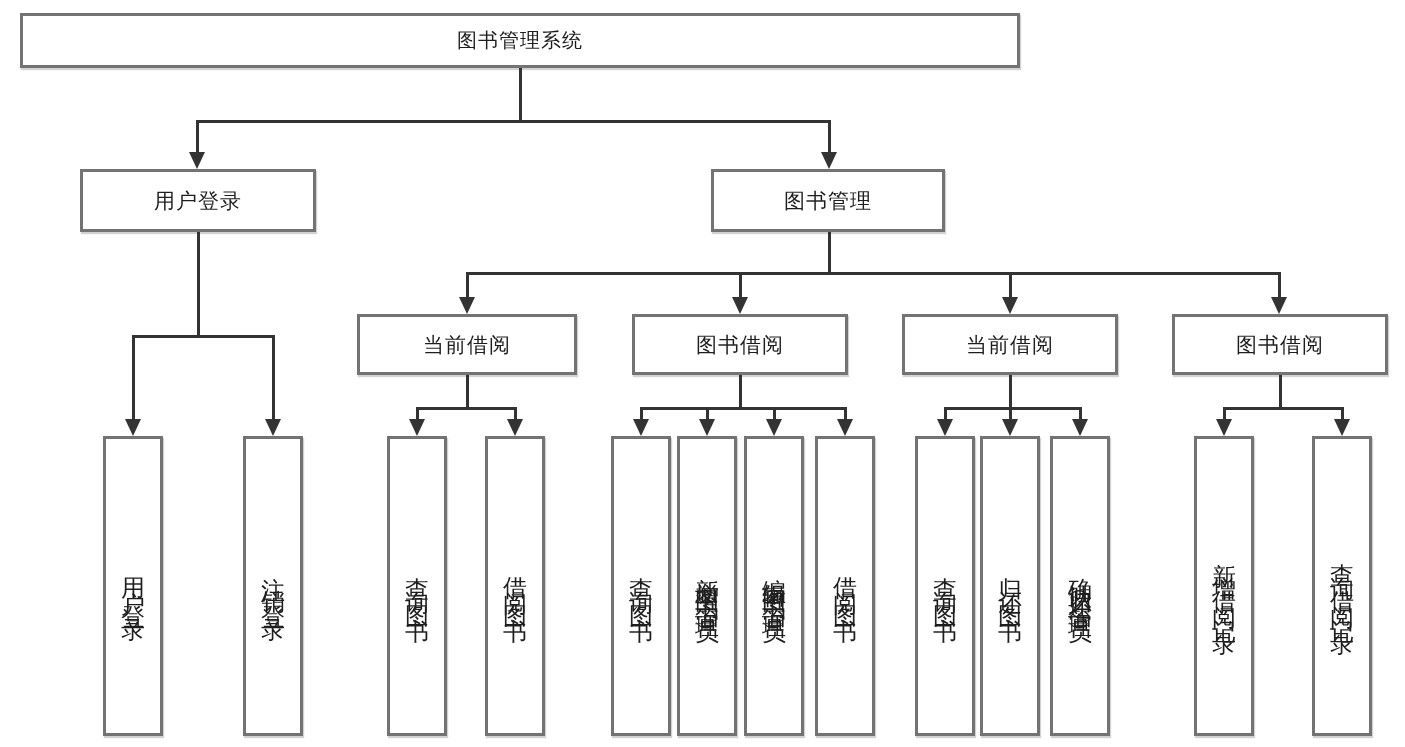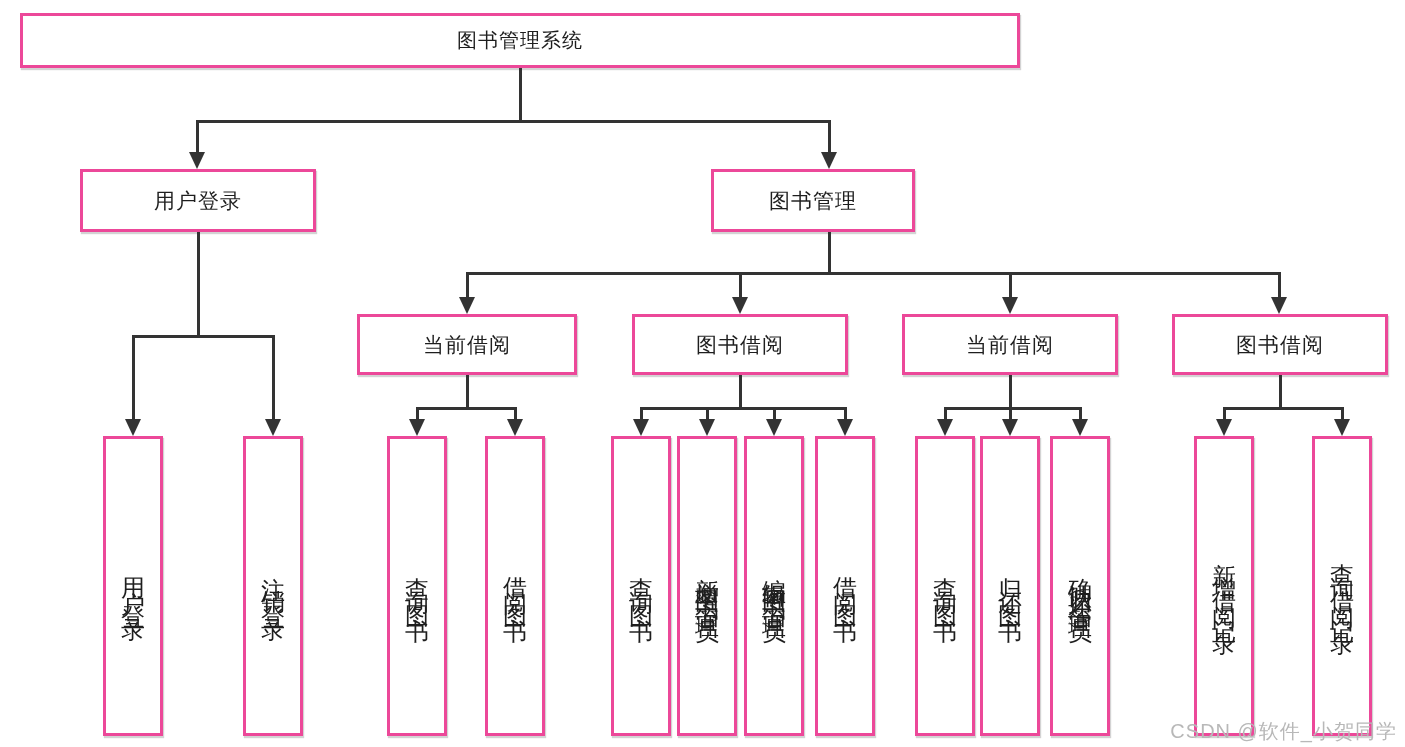--- a/index.html
+++ b/index.html
@@ -3,21 +3,21 @@
 <meta charset="utf-8">
 <title>图书管理系统</title>
 <style>
   html,body{margin:0;padding:0;background:#ffffff;}
   .canvas{
     position:relative;width:1405px;height:747px;background:#ffffff;
     font-family:"Liberation Sans","DejaVu Sans",sans-serif;overflow:hidden;
   }
   .box{
     position:absolute;box-sizing:border-box;background:#ffffff;
-    border:3px solid #ec4899;color:#1e1e1e;
+    border:3px solid #737373;color:#1e1e1e;
     display:flex;align-items:center;justify-content:center;
     box-shadow:1px 2px 1px rgba(130,130,130,0.35);
   }
   .hlabel{font-size:21px;letter-spacing:1px;white-space:nowrap;}
   .root-label{font-size:20px;}
   .leaf{top:436px;height:300px;width:60px;}
   .vtext{
     writing-mode:vertical-rl;text-orientation:mixed;
     font-size:24px;line-height:1;color:#1e1e1e;
   }
@@ -41,21 +41,21 @@
 <div class="canvas">
 
   <div class="box" style="left:20px;top:13px;width:1000px;height:55px;">
     <span class="hlabel root-label">图书管理系统</span>
   </div>
 
   <div class="box" style="left:80px;top:169px;width:236px;height:63px;">
     <span class="hlabel">用户登录</span>
   </div>
 
-  <div class="box" style="left:711px;top:169px;width:204px;height:63px;">
+  <div class="box" style="left:711px;top:169px;width:234px;height:63px;">
     <span class="hlabel">图书管理</span>
   </div>
 
   <div class="box" style="left:357px;top:314px;width:220px;height:61px;">
     <span class="hlabel">当前借阅</span>
   </div>
 
   <div class="box" style="left:632px;top:314px;width:216px;height:61px;">
     <span class="hlabel">图书借阅</span>
   </div>
@@ -164,15 +164,14 @@
   <div class="vline" style="left:1079px;top:407px;height:14px;"></div>
   <div class="arrow" style="left:1072px;top:419px;"></div>
 
   <div class="vline" style="left:1279px;top:375px;height:35px;"></div>
   <div class="hline" style="left:1224px;top:407px;width:120px;"></div>
   <div class="vline" style="left:1223px;top:407px;height:14px;"></div>
   <div class="arrow" style="left:1216px;top:419px;"></div>
   <div class="vline" style="left:1341px;top:407px;height:14px;"></div>
   <div class="arrow" style="left:1334px;top:419px;"></div>
 
-  <div class="watermark">CSDN @软件_小贺同学</div>
 
 </div>
 
 </body></html>

